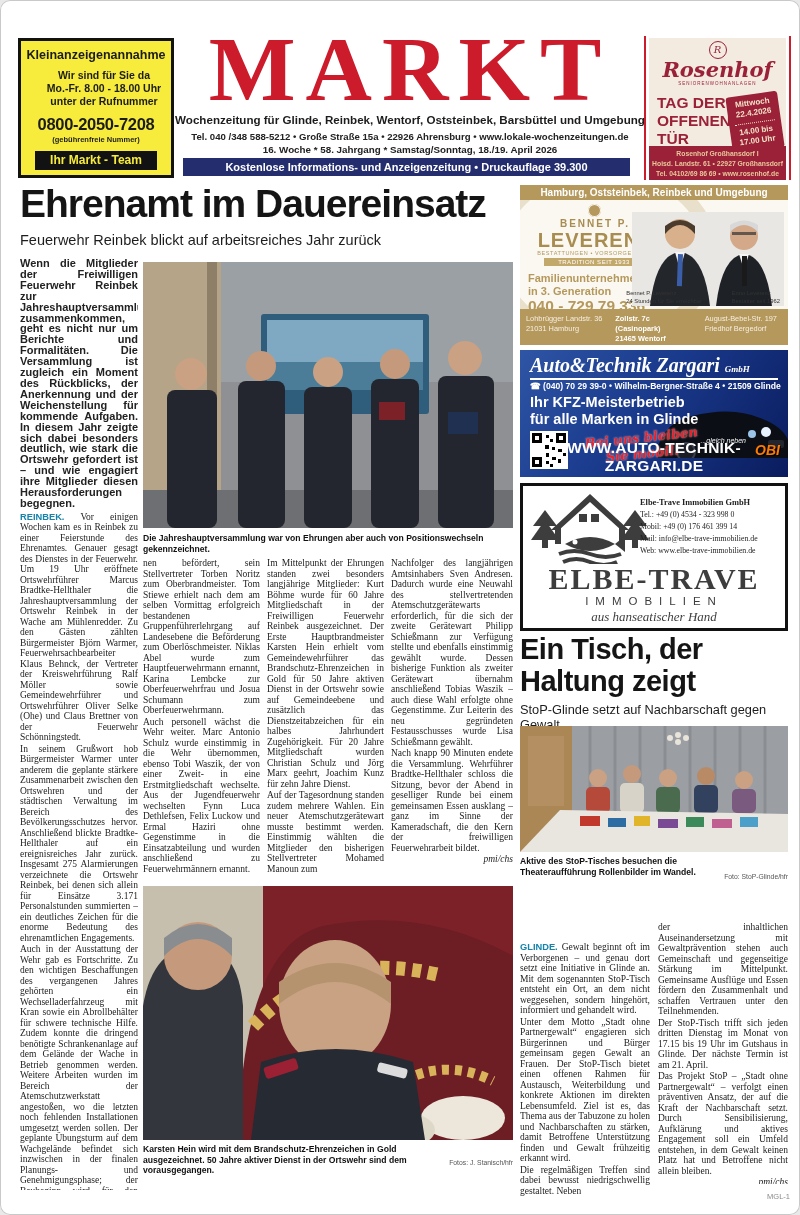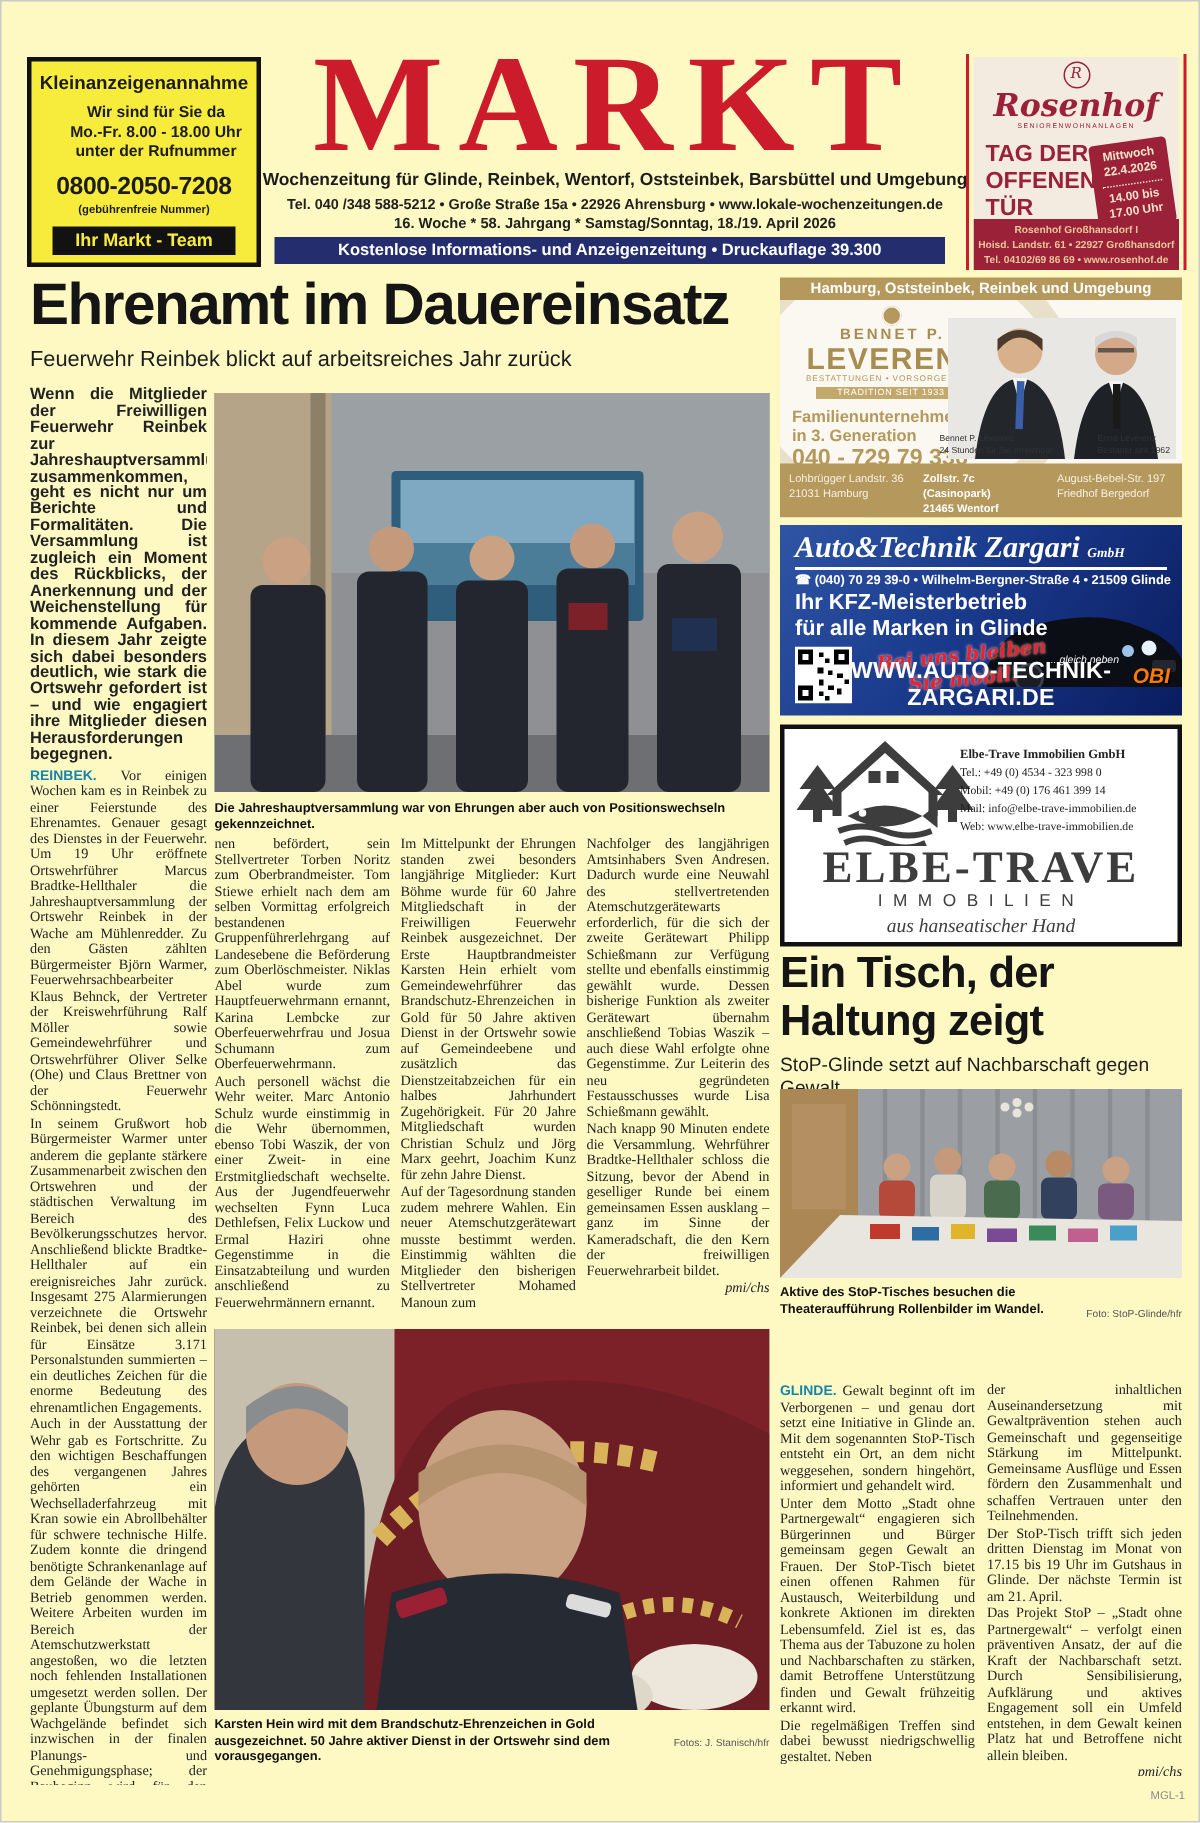--- a/index.html
+++ b/index.html
@@ -1,18 +1,18 @@
 <!DOCTYPE html>
 <html lang="de"><head>
 <meta charset="utf-8">
 <style>
   html,body{margin:0;padding:0;background:#e9e9e9;}
-  .page{position:relative;width:800px;height:1215px;background:#fef9c3;margin:0 auto;
+  .page{position:relative;width:800px;height:1215px;background:#ffffff;margin:0 auto;
         font-family:"Liberation Serif",serif;color:#1c1c1c;overflow:hidden;
-        box-shadow:0 0 0 1px #c9c9c9 inset;}
+        box-shadow:0 0 0 1px #c9c9c9 inset;border-radius:10px;}
   .abs{position:absolute;}
 
   
   .classifieds{left:18px;top:38px;width:156px;height:140px;background:#f7ec3c;
     border:3px solid #121212;box-sizing:border-box;text-align:center;
     font-family:"Liberation Sans",sans-serif;padding-top:7px;}
   .cb-title{font-weight:bold;font-size:12.5px;}
   .cb-lines{font-weight:bold;font-size:10.5px;line-height:1.25;white-space:pre-line;margin-top:7px;padding-left:16px;}
   .cb-phone{font-weight:bold;font-size:16.5px;letter-spacing:-.3px;margin-top:7px;}
   .cb-note{font-size:7.5px;font-weight:bold;margin-top:1px;}
@@ -147,21 +147,21 @@
   .et-brand2{position:absolute;left:0;top:109px;width:100%;text-align:center;
     font-family:"Liberation Sans",sans-serif;font-size:11.5px;letter-spacing:7px;color:#3d3d3d;}
   .et-tag{position:absolute;left:0;top:123px;width:100%;text-align:center;
     font-family:"Liberation Serif",serif;font-style:italic;font-size:13px;color:#3d3d3d;}
 
   .headline2{left:520px;top:634px;width:268px;font-family:"Liberation Sans",sans-serif;
     font-weight:bold;font-size:29px;letter-spacing:-.5px;line-height:1.1;color:#151515;
     white-space:pre-line;}
   .subhead2{left:520px;top:702px;width:268px;font-family:"Liberation Sans",sans-serif;
     font-size:12.8px;color:#1d1d1d;}
-  .a2col1{left:520px;top:922px;width:130px;height:262px;}
+  .a2col1{left:520px;top:942px;width:130px;height:262px;}
   .a2col2{left:658px;top:922px;width:130px;height:262px;}
 
   .pagecode{left:720px;top:1192px;width:70px;text-align:right;color:#8a8a8a;
     font-family:"Liberation Sans",sans-serif;font-size:7.5px;}
 </style>
 </head>
 <body>
 
 <div class="page">
 

